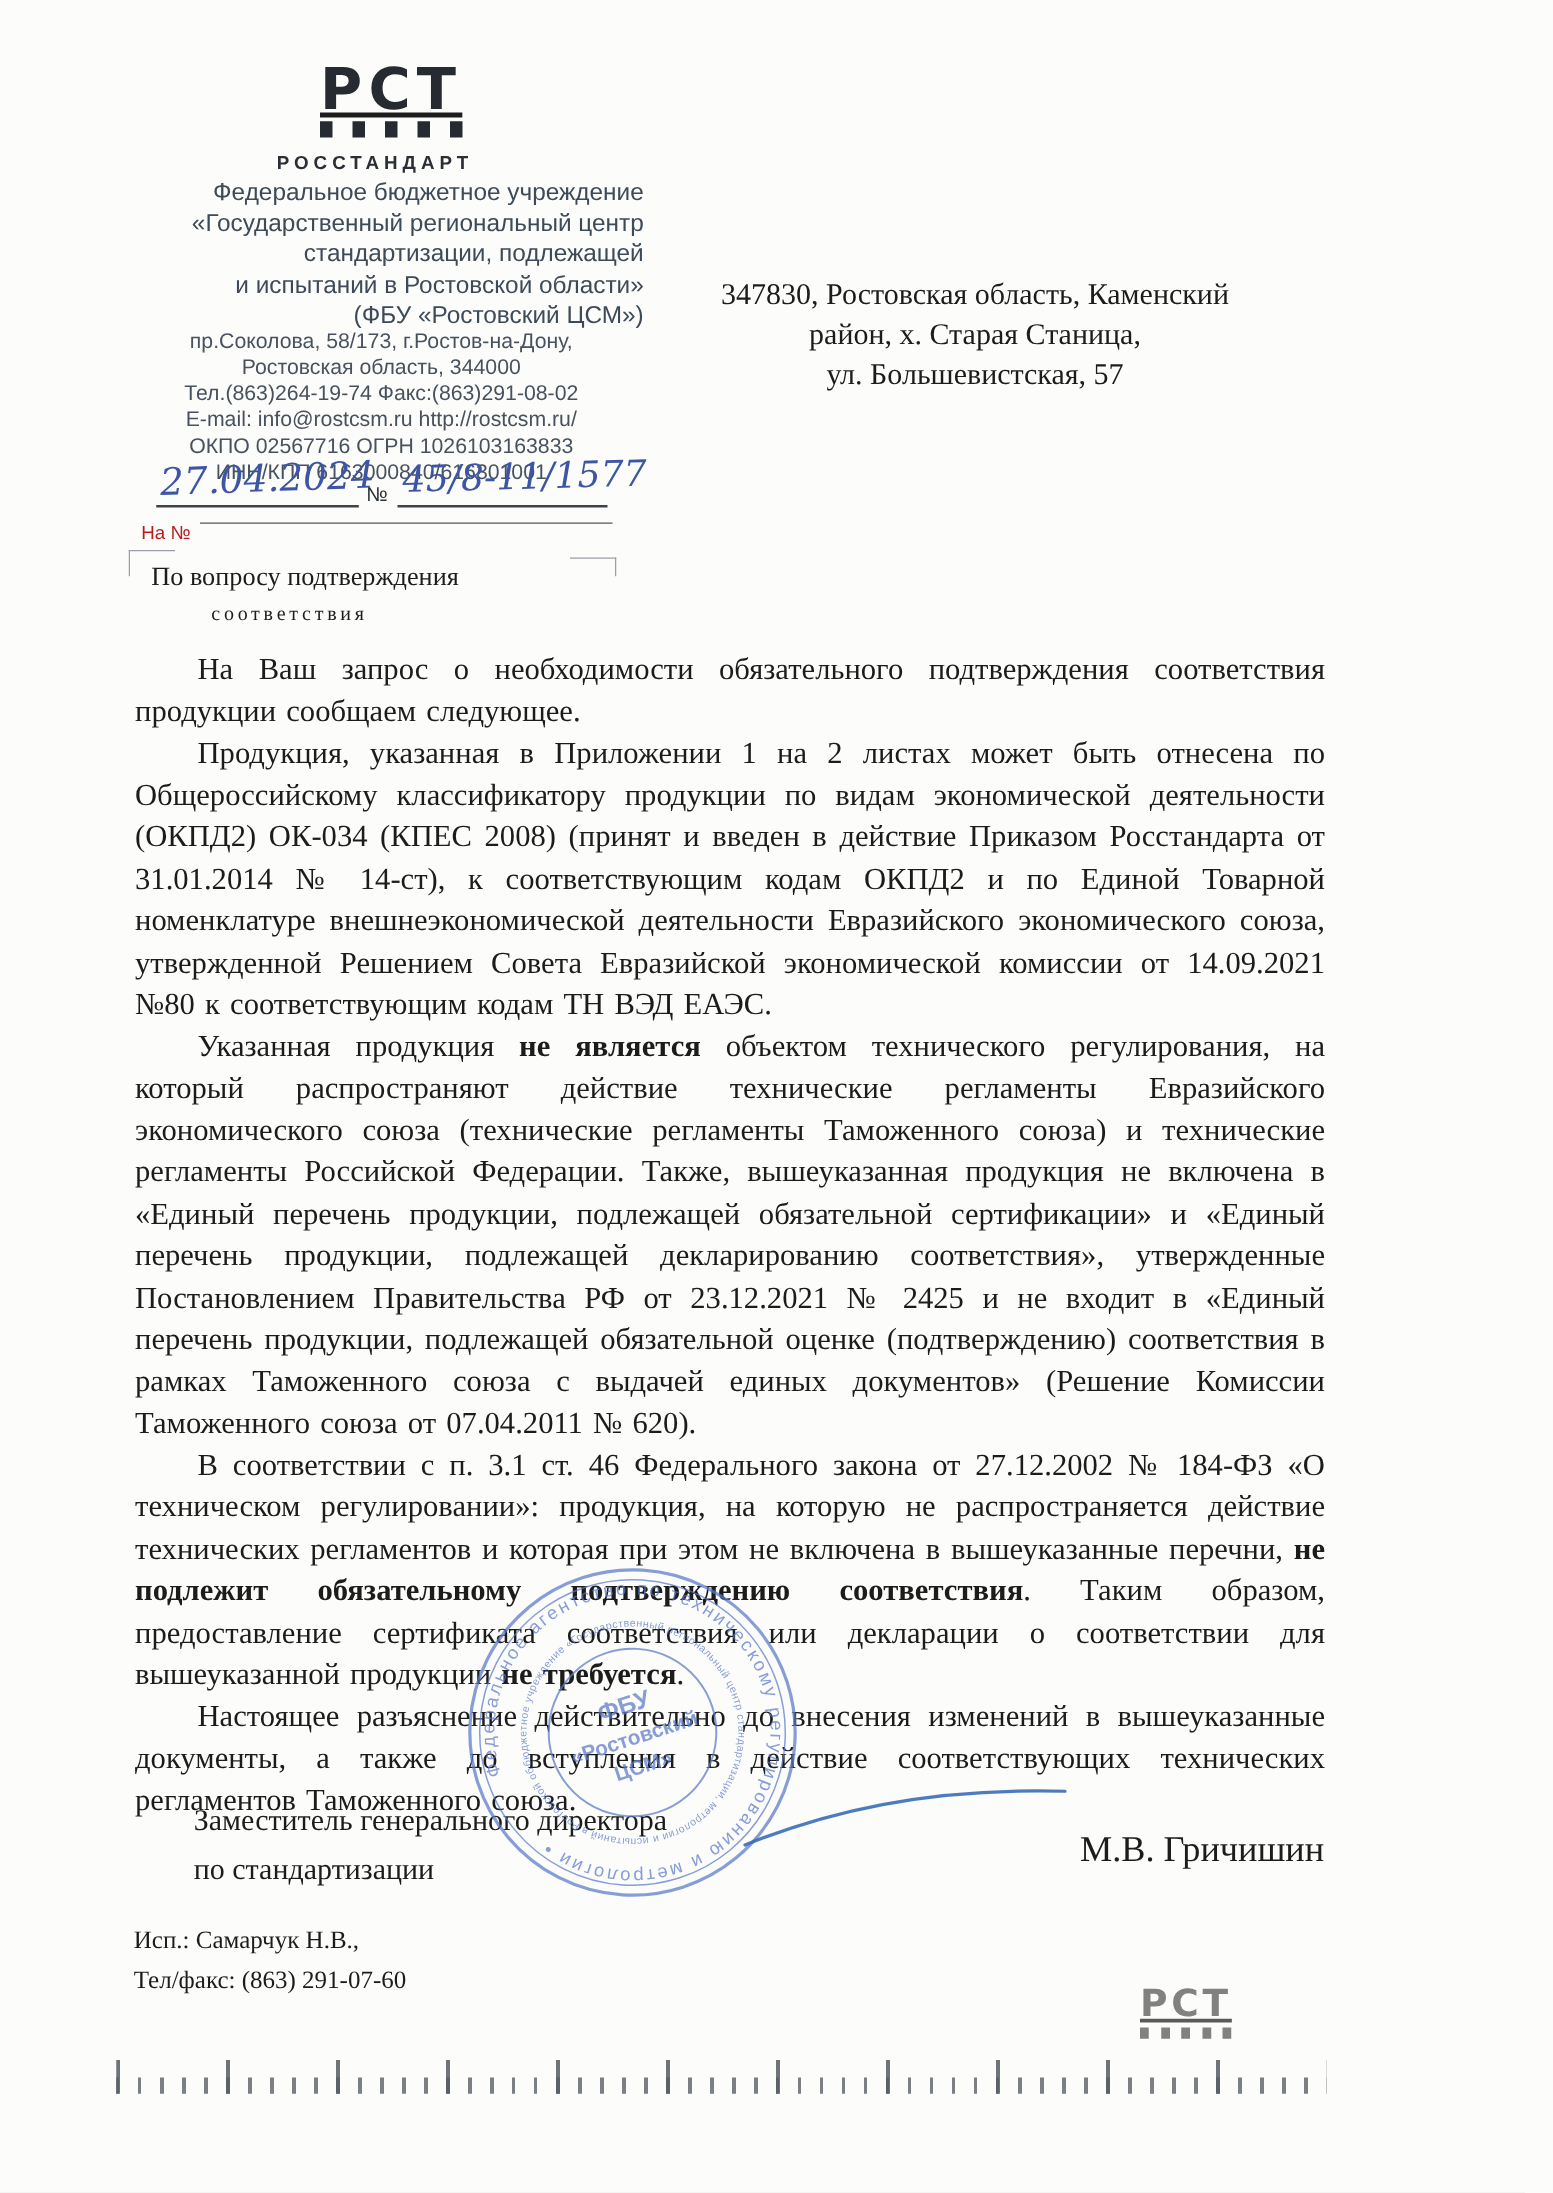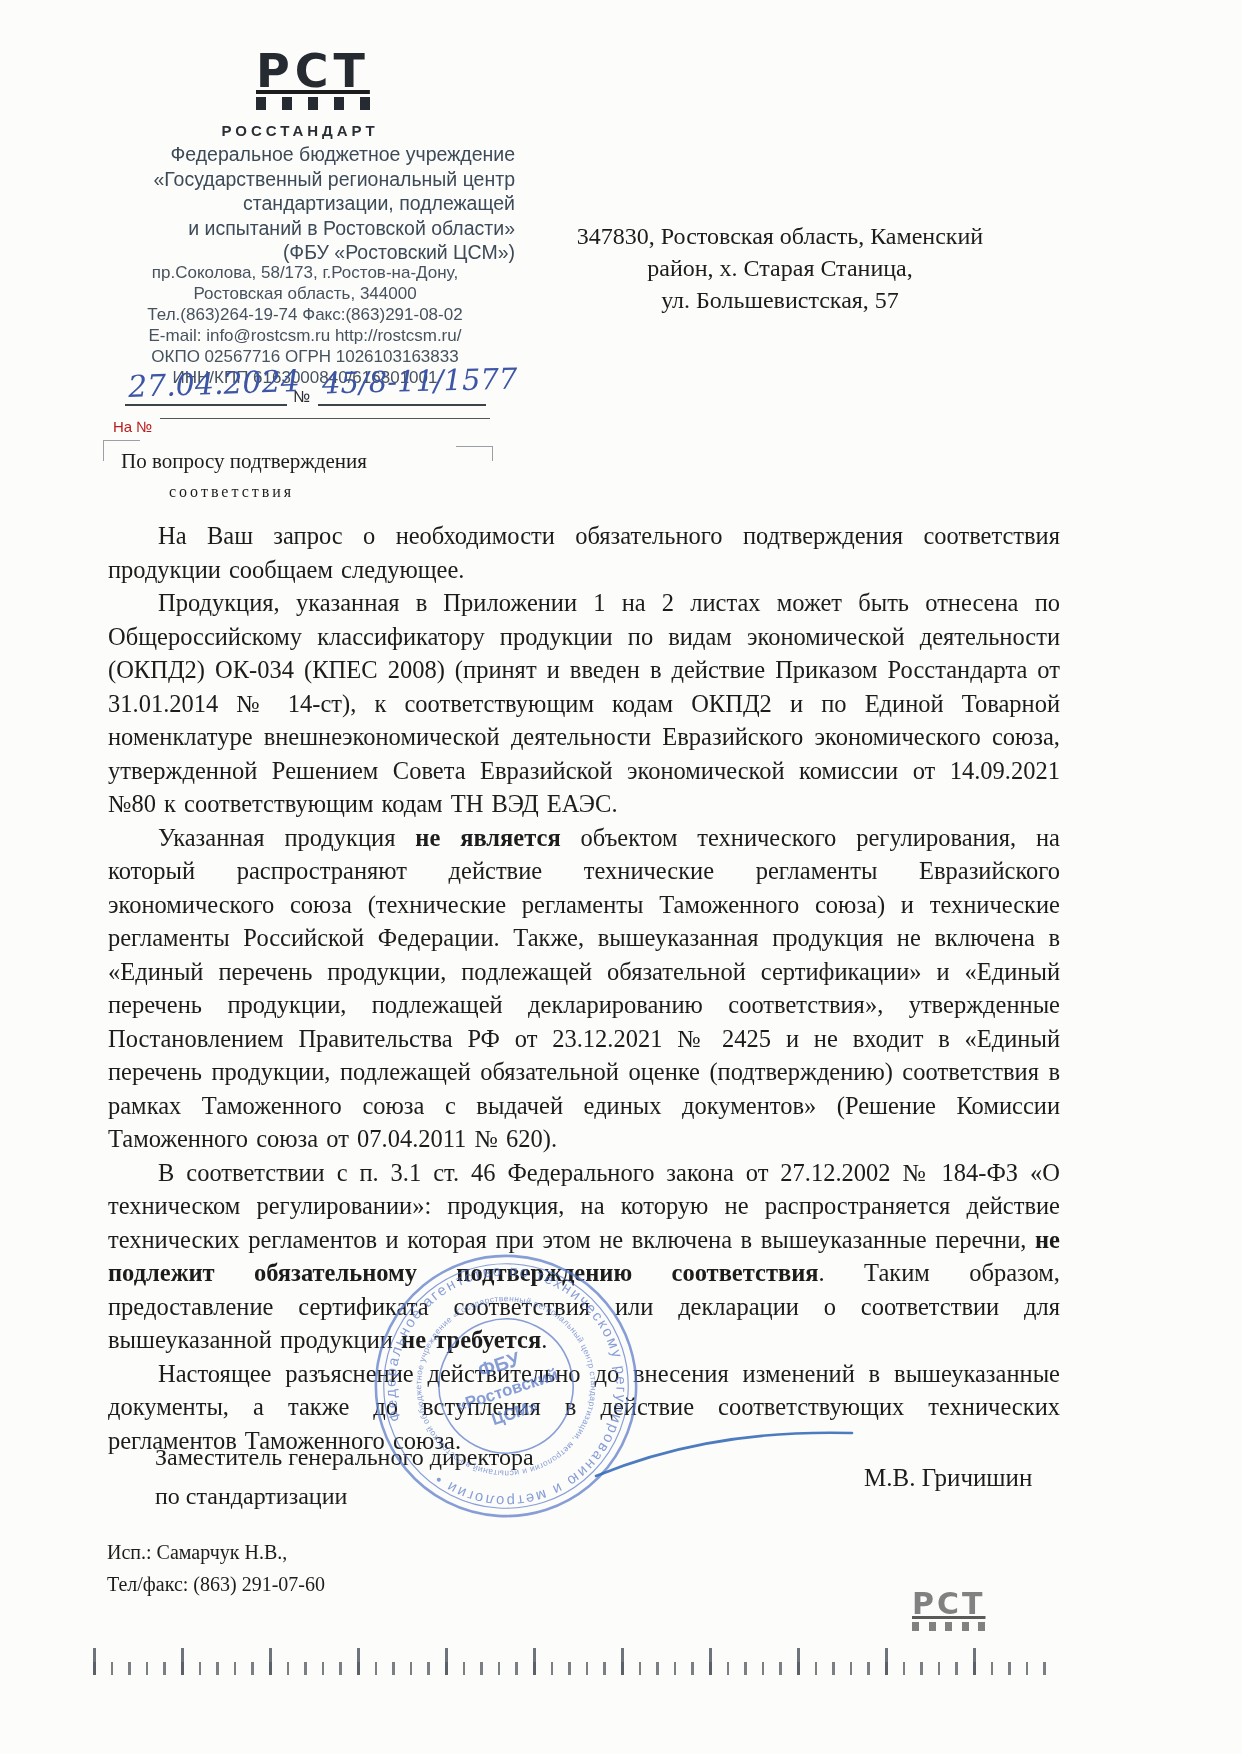--- a/index.html
+++ b/index.html
@@ -51,21 +51,21 @@
   .rcpt-addr { position:absolute; left:555px; top:220px; width:450px; text-align:center; font-size:24px; line-height:32px; }
   
   .body-text {
     position:absolute; left:108px; top:519px; width:952px;
     font-size:24.5px; line-height:33.5px; text-align:justify; word-spacing:2px;
   }
   .body-text p { margin:0; text-indent:50px; }
   .bold { font-weight:bold; }
   
   .signer-pos { position:absolute; left:155px; top:1438px; font-size:24px; line-height:39px; }
-  .signer-name { position:absolute; left:864px; top:1464px; font-size:25px; }
+  .signer-name { position:absolute; left:864px; top:1464px; font-size:29px; }
   .executor { position:absolute; left:107px; top:1536px; font-size:20px; line-height:32px; }
   .stamp { position:absolute; left:368px; top:1248px; width:276px; height:276px; }
   .sig-stroke { position:absolute; left:590px; top:1418px; width:272px; height:78px; }
   
   .ruler { position:absolute; left:93px; top:1648px; width:968px; height:27px; }
   .ruler .short {
     position:absolute; left:0; right:0; bottom:0; height:13px; opacity:.78;
     background:repeating-linear-gradient(90deg,#565c63 0 2.6px,transparent 2.6px 17.6px);
   }
   .ruler .tall {

